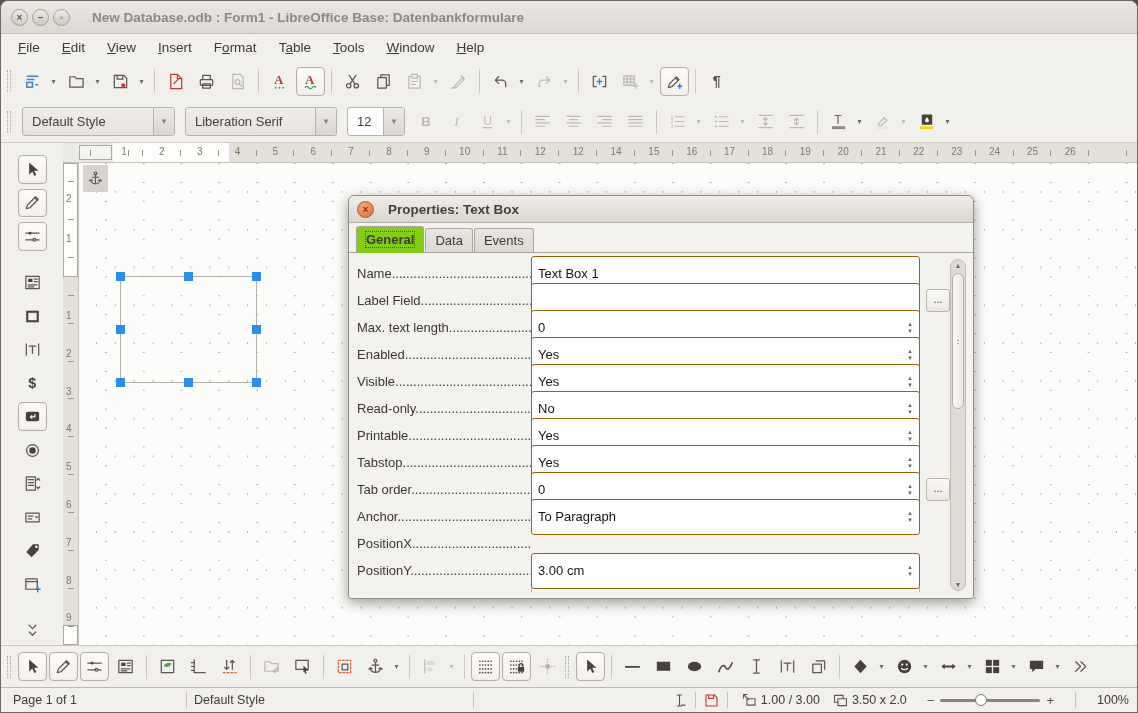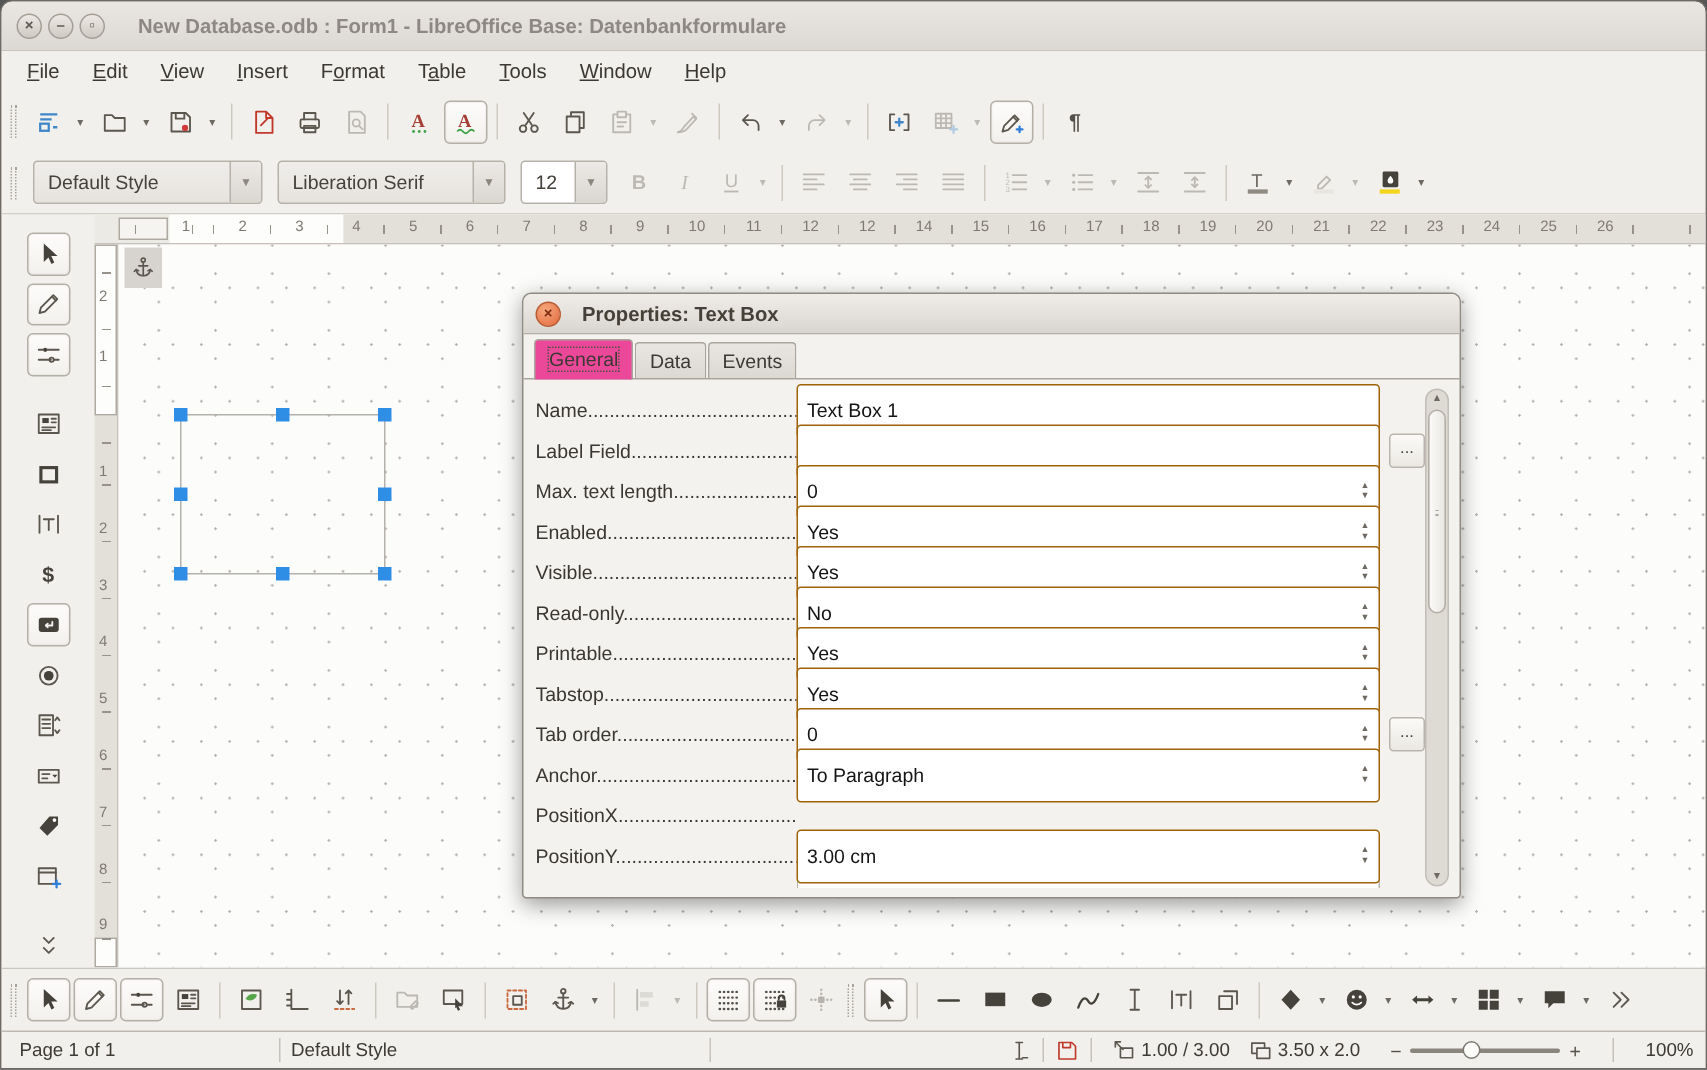--- a/index.html
+++ b/index.html
@@ -82,21 +82,21 @@
   .dialog{ position:absolute; left:347px; top:52px; width:626px; height:404px; background:#f4f2ee;
            border:1px solid #8f8a82; border-radius:6px 6px 3px 3px; box-shadow:0 4px 14px rgba(0,0,0,.38); }
   .dtitle{ height:27px; background:linear-gradient(#f0ede9,#d9d5cf); border-bottom:1px solid #b3aea6;
            border-radius:6px 6px 0 0; display:flex; align-items:center; padding:0 8px; }
   .dclose{ width:17px; height:17px; border-radius:50%; background:radial-gradient(circle at 35% 30%,#f5a77c,#e4693f);
            border:1px solid #b85c33; color:#7e2d12; font-size:10px; font-weight:bold; text-align:center; line-height:15px; }
   .dtext{ margin-left:14px; font-size:13.5px; font-weight:bold; color:#454138;text-align:center; }
   .dtabs{ height:30px; border-bottom:1px solid #a9a49c; padding:4px 0 0 7px; display:flex; align-items:flex-end; }
   .tab{ border:1px solid #a9a49c; border-bottom:none; border-radius:3px 3px 0 0; background:linear-gradient(#e9e6e1,#dcd8d2);
         padding:4px 9px; font-size:13px; color:#3c3934; margin-right:1px; }
-  .tab.active{ background:#ec4899; padding:5px 9px 6px 9px; margin-bottom:-1px; }
+  .tab.active{ background:#84cc16; padding:5px 9px 6px 9px; margin-bottom:-1px;font-weight:bold; }
   .tab.active .tlabel{ outline:1px dotted #55504a; }
   .dbody{ position:relative; height:346px; overflow:hidden; padding-top:7px; }
   .prow{ display:flex; align-items:center; height:27px; padding-left:8px; }
   .plabel{ width:174px; font-size:13px; color:#3a3733; white-space:nowrap; overflow:hidden; flex:none; }
   .pin{ position:relative; width:389px; height:36px; border:1px solid #a16207; border-radius:3px; background:#fff;
         font-size:13px; color:#141414; display:flex; align-items:center; padding:0 18px 0 6px; flex:none; }
   .spin{ position:absolute; right:2px; top:1px; bottom:1px; width:14px; display:flex; flex-direction:column;
          align-items:center; justify-content:center; color:#6e6a63; font-size:6px; line-height:7px; }
   .morebtn{ width:24px; height:23px; margin-left:6px; border:1px solid #b9b4ac; border-radius:3px;
             background:linear-gradient(#fbfaf8,#ebe8e3); font-size:11px; color:#45413b; text-align:center; line-height:19px; }

